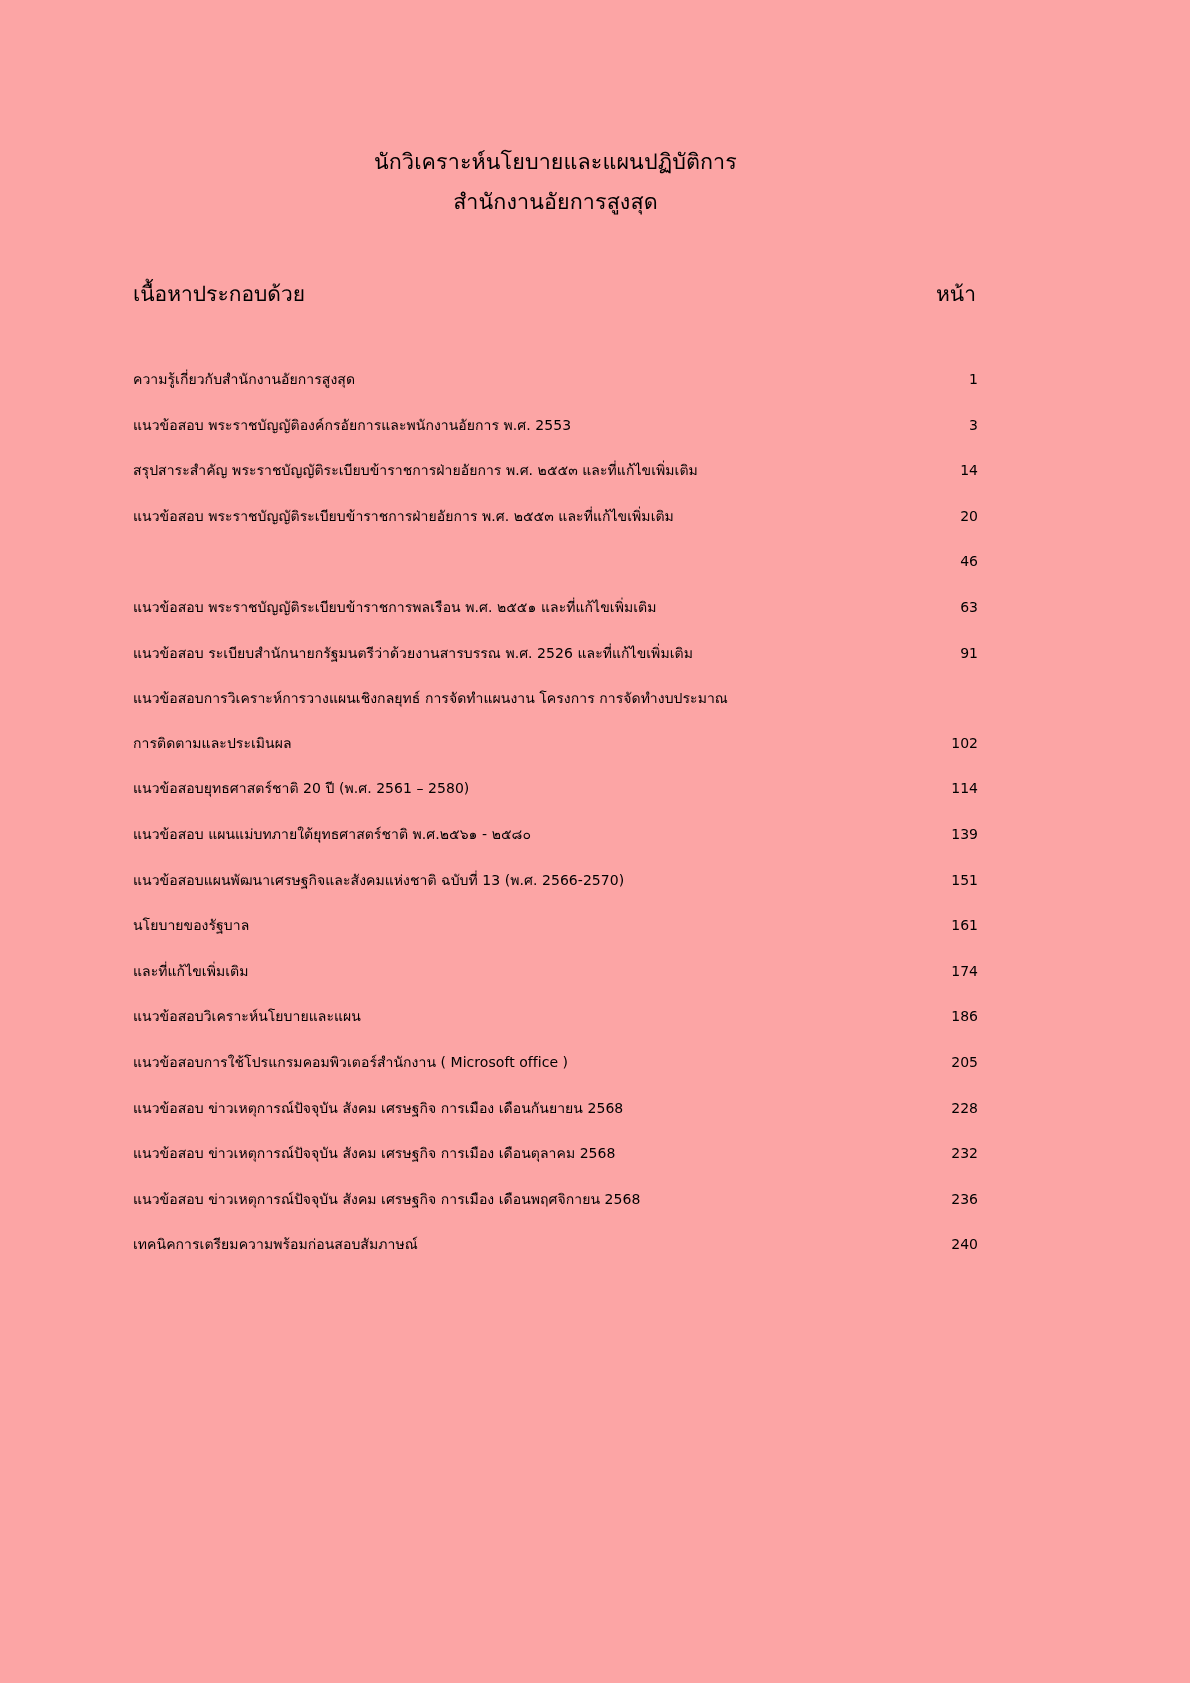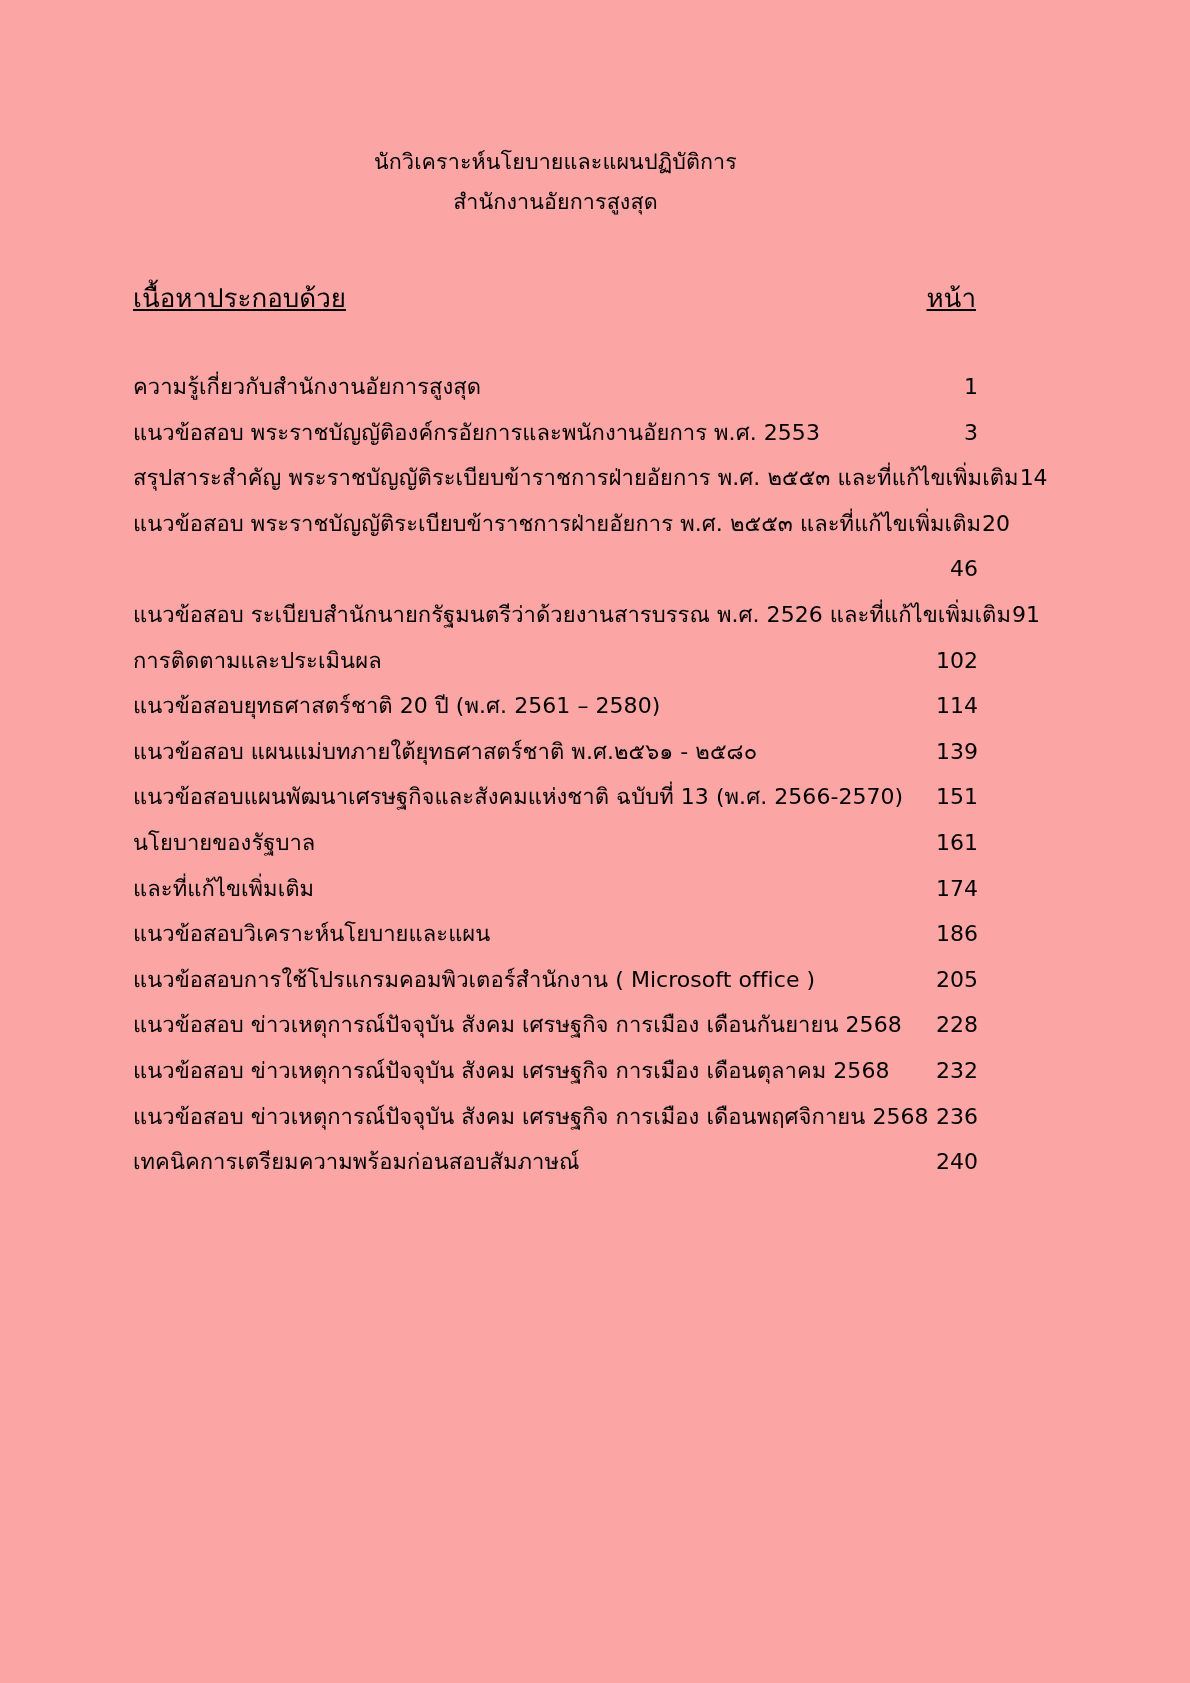--- a/index.html
+++ b/index.html
@@ -39,37 +39,36 @@
     letter-spacing: 0.1px;
     white-space: nowrap;
   }
 
   
   .toc-head {
     display: flex;
     justify-content: space-between;
     align-items: center;
     margin-top: 55px;
-    font-size: 26px;
-    text-decoration: underline;
+    font-size: 21px;
   }
   .toc-head .h-left { text-align: left; }
   .toc-head .h-right { text-align: right; padding-right: 2px; }
 
   
   .toc-list {
     margin-top: 47px;
   }
   .toc-entry {
     margin-bottom: 1px;
   }
   .toc-row {
     display: flex;
     align-items: baseline;
-    font-size: 22px;
+    font-size: 14px;
     line-height: 44.6px;
     white-space: nowrap;
   }
   .toc-row .label {
     flex: 0 0 auto;
     letter-spacing: 0.05px;
   }
   .toc-row .leader {
     flex: 1 1 auto;
     overflow: hidden;
@@ -146,26 +145,36 @@
           </div>
         </div>
         <div class="toc-entry">
           <div class="toc-row">
             <span class="leader"></span>
             <span class="pageno">46</span>
           </div>
         </div>
         <div class="toc-entry">
           <div class="toc-row">
+            <span class="label">แนวข้อสอบ พระราชบัญญัติระเบียบข้าราชการพลเรือน พ.ศ. ๒๕๕๑ และที่แก้ไขเพิ่มเติม</span>
+            <span class="leader"></span>
+            <span class="pageno">63</span>
+          </div>
+        </div>
+        <div class="toc-entry">
+          <div class="toc-row">
             <span class="label">แนวข้อสอบ ระเบียบสำนักนายกรัฐมนตรีว่าด้วยงานสารบรรณ พ.ศ. 2526 และที่แก้ไขเพิ่มเติม</span>
             <span class="leader"></span>
             <span class="pageno">91</span>
           </div>
         </div>
         <div class="toc-entry">
+          <div class="toc-row cont">
+            <span class="label">แนวข้อสอบการวิเคราะห์การวางแผนเชิงกลยุทธ์ การจัดทำแผนงาน โครงการ การจัดทำงบประมาณ</span>
+          </div>
           <div class="toc-row">
             <span class="label">การติดตามและประเมินผล</span>
             <span class="leader"></span>
             <span class="pageno">102</span>
           </div>
         </div>
         <div class="toc-entry">
           <div class="toc-row">
             <span class="label">แนวข้อสอบยุทธศาสตร์ชาติ 20 ปี (พ.ศ. 2561 – 2580)</span>
             <span class="leader"></span>

